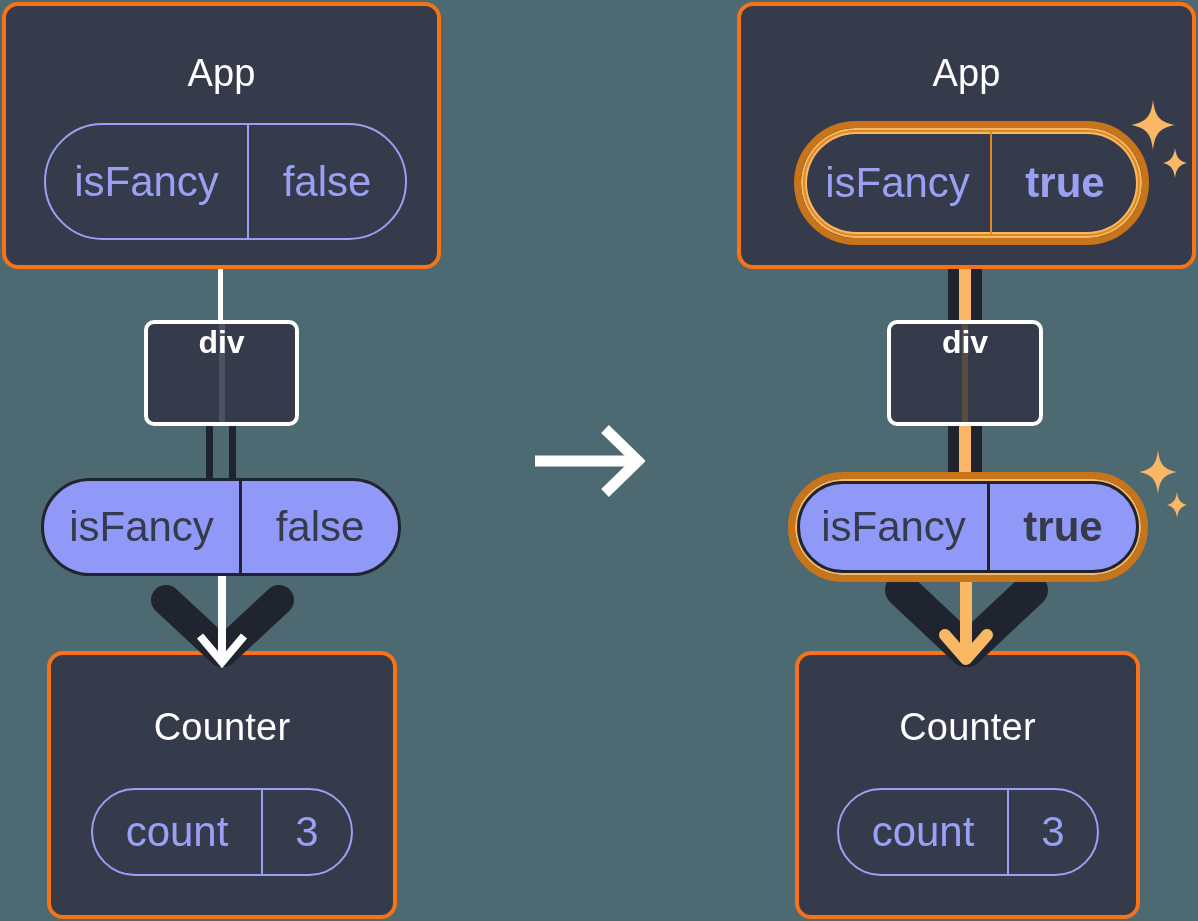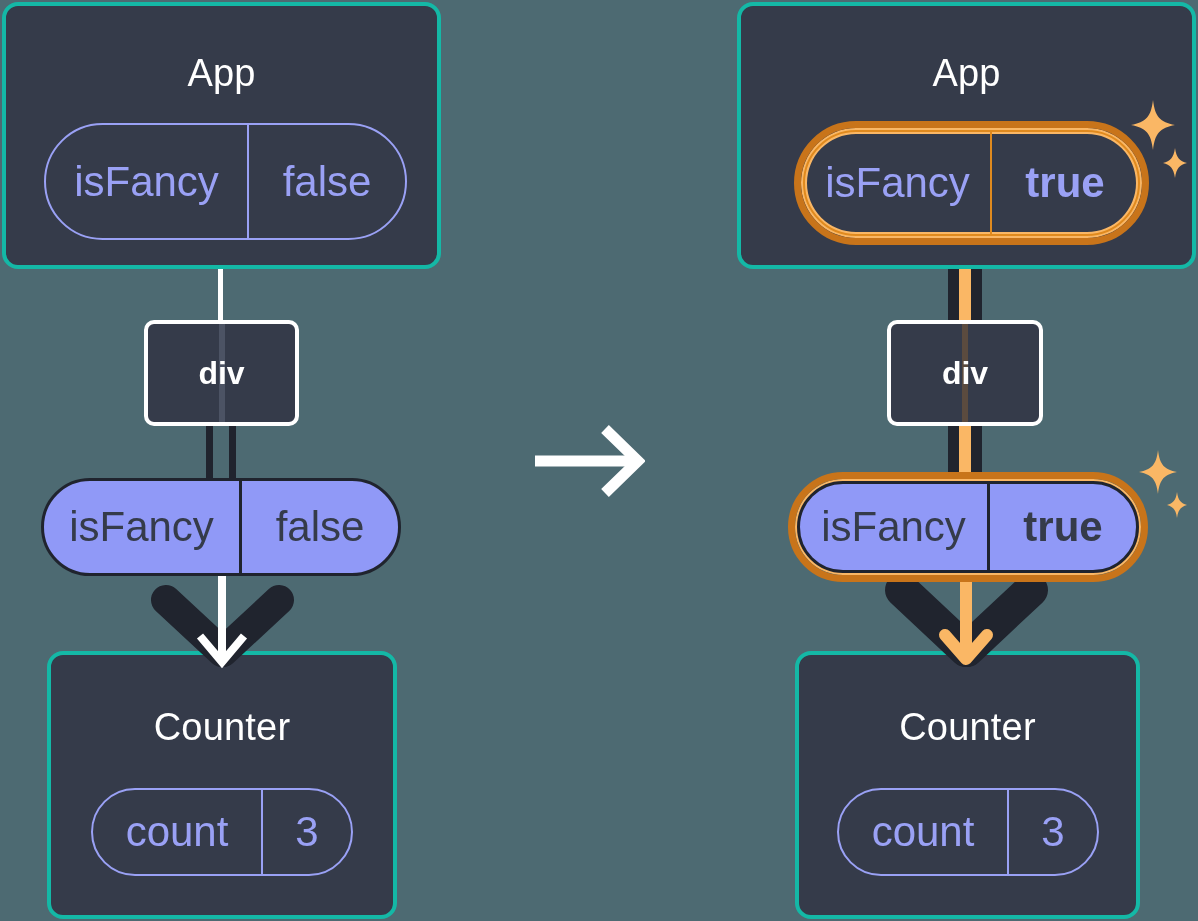--- a/index.html
+++ b/index.html
@@ -18,21 +18,21 @@
     position: absolute;
     inset: 0;
     width: 1198px;
     height: 921px;
   }
 
   
   .comp-box {
     position: absolute;
     background: #353b4a;
-    border: 4px solid #14b8a6;
+    border: 4px solid #f97316;
     border-radius: 16px;
     box-sizing: border-box;
     z-index: 5;
   }
   .comp-title {
     position: absolute;
     left: 0; right: 0;
     text-align: center;
     color: #ffffff;
     font-size: 38px;
@@ -42,21 +42,20 @@
   }
 
   
   .div-box {
     position: absolute;
     background: #353b4a;
     border: 4px solid #ffffff;
     border-radius: 10px;
     box-sizing: border-box;
     display: flex;
-    align-items: center;
     justify-content: center;
     color: #ffffff;
     font-size: 32px;
     font-weight: 700;
     z-index: 14;
   }
   .div-box .lbl { position: relative; z-index: 3; }
   
   .div-box .through {
     position: absolute;

